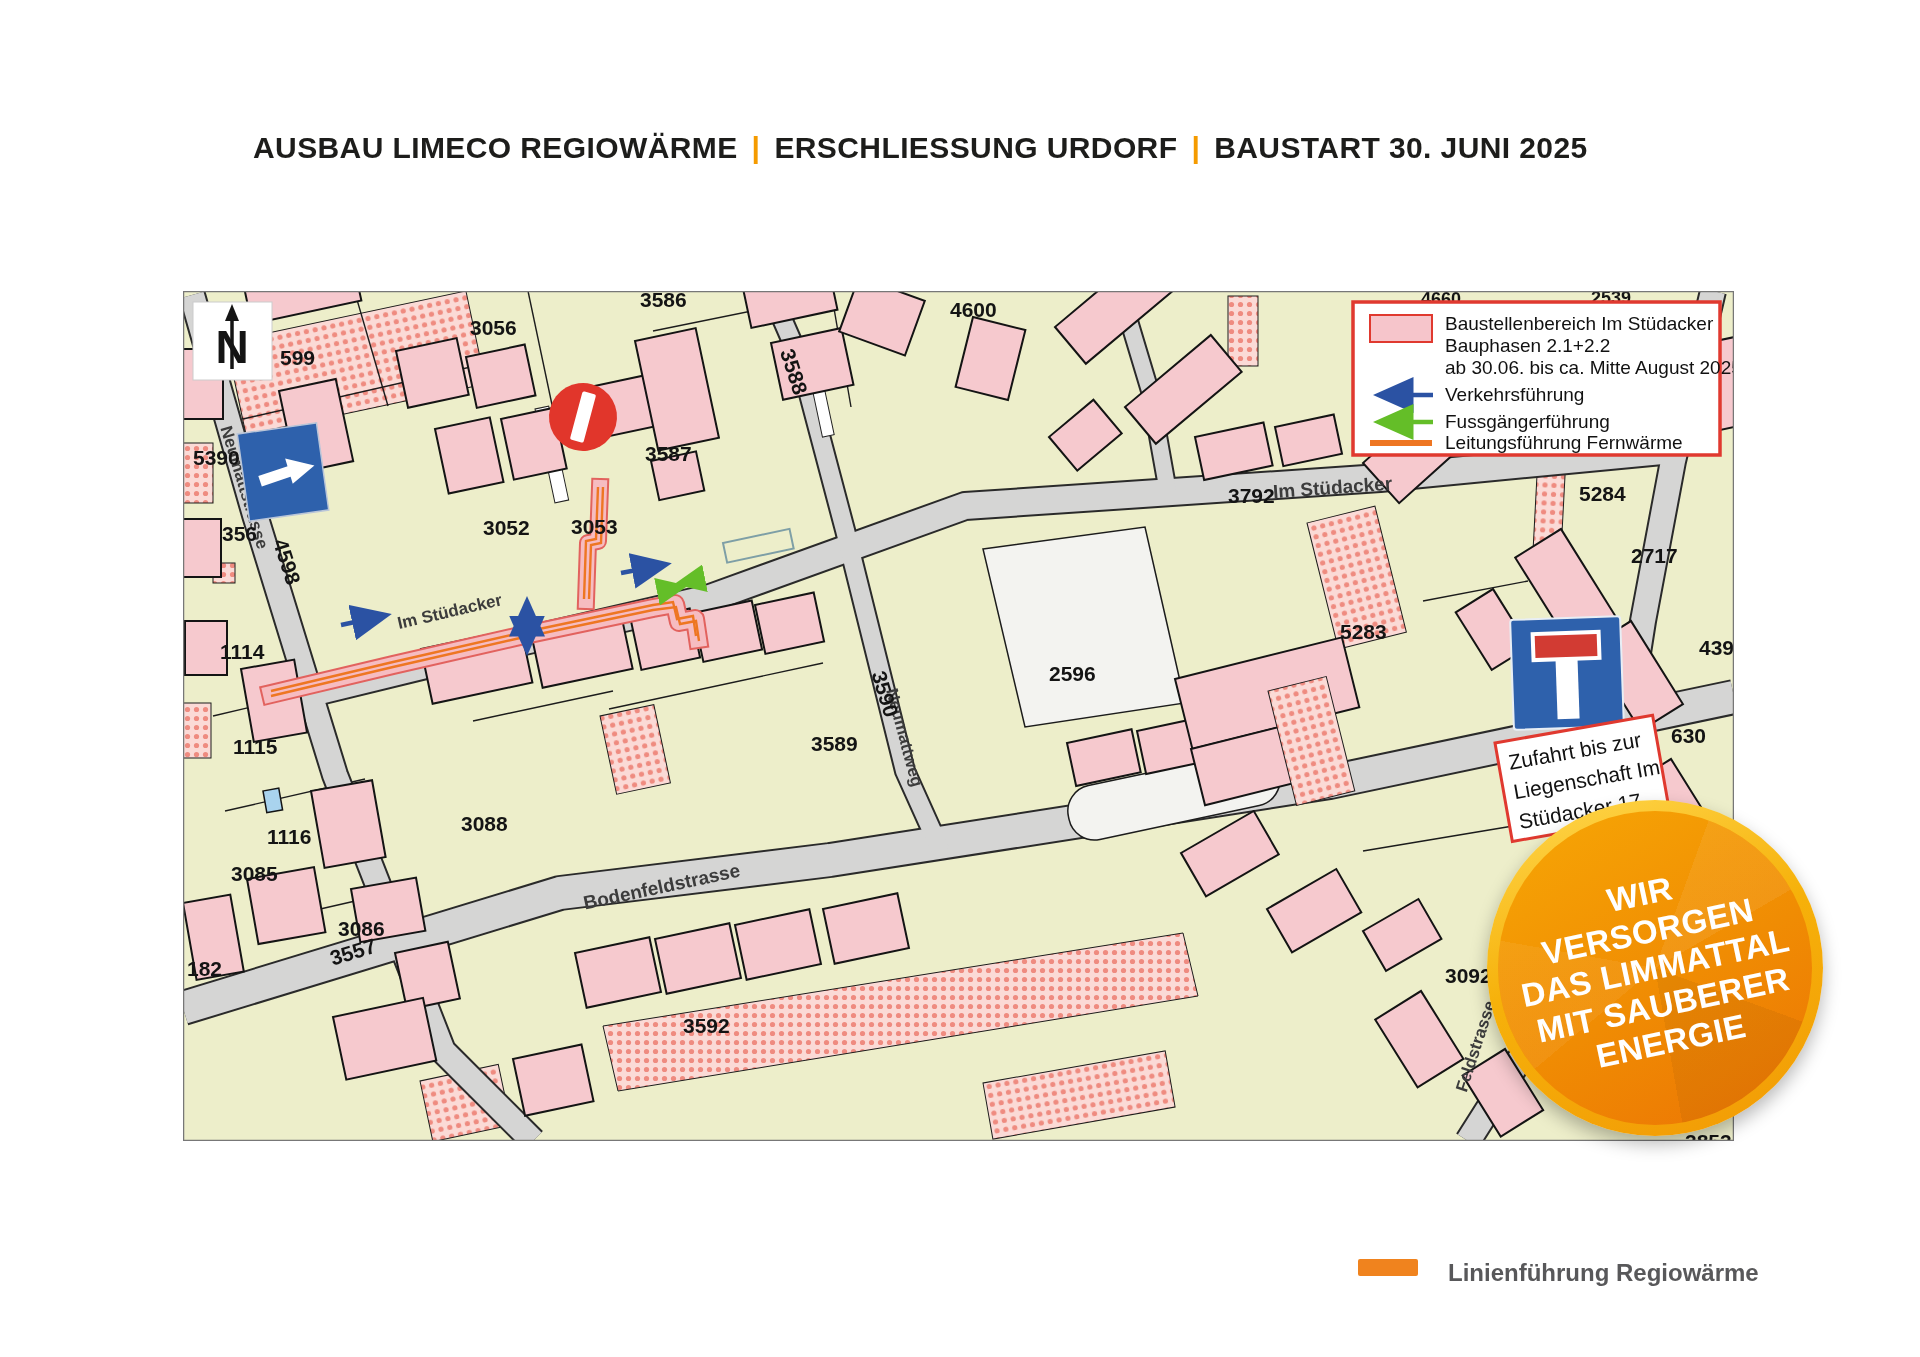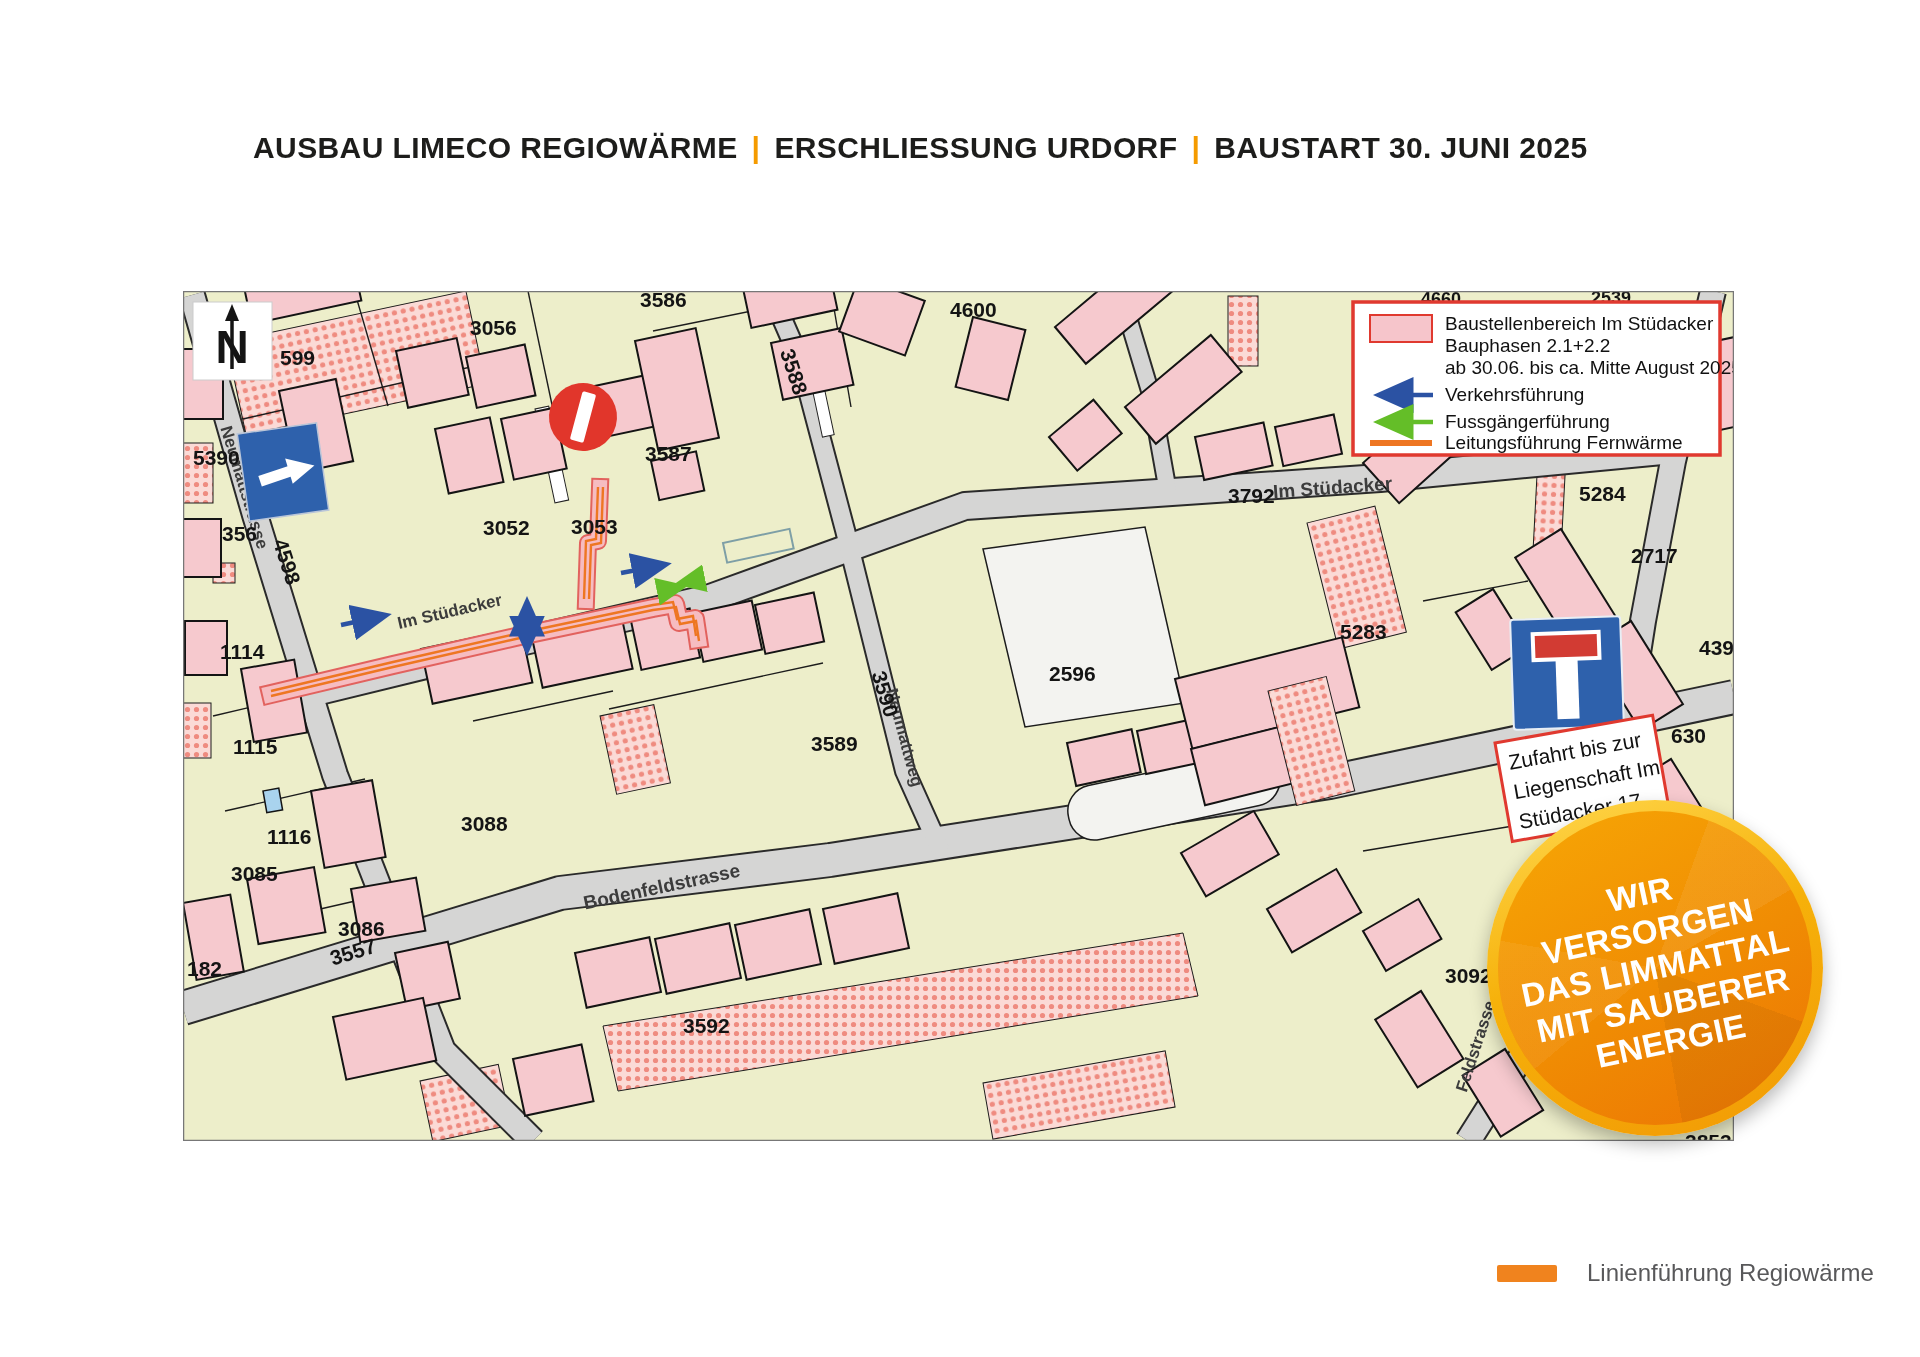--- a/index.html
+++ b/index.html
@@ -25,21 +25,21 @@
          background:linear-gradient(150deg,#f7a705 0%,#f08c03 55%,#ec7404 100%);
          display:flex;align-items:center;justify-content:center;overflow:hidden;}
   .badge-facets{position:absolute;inset:0;border-radius:50%;
          background:conic-gradient(from 20deg,rgba(255,255,255,.07) 0 40deg,transparent 40deg 90deg,
                     rgba(0,0,0,.05) 90deg 150deg,transparent 150deg 210deg,
                     rgba(255,255,255,.06) 210deg 260deg,transparent 260deg 360deg);}
   .badge-text{position:relative;transform:rotate(-12deg);text-align:center;color:#fff;
          font-weight:bold;font-size:33px;line-height:1.14;letter-spacing:.5px;}
   .badge-text span{display:block;}
   
-  .footer-legend{position:absolute;left:1497px;top:1259px;display:flex;align-items:center;}
+  .footer-legend{position:absolute;left:1358px;top:1259px;display:flex;align-items:flex-start;font-weight:bold;}
   .footer-swatch{width:60px;height:17px;background:#f0831e;border-radius:2px;margin-right:30px;}
   .footer-label{font-size:24px;color:#58585a;}
 </style>
 </head>
 <body>
 
 <div class="page">
 
   <div class="header">
     <span>AUSBAU LIMECO REGIOWÄRME</span><span class="sep">|</span><span>ERSCHLIESSUNG URDORF</span><span class="sep">|</span><span>BAUSTART 30. JUNI 2025</span>

